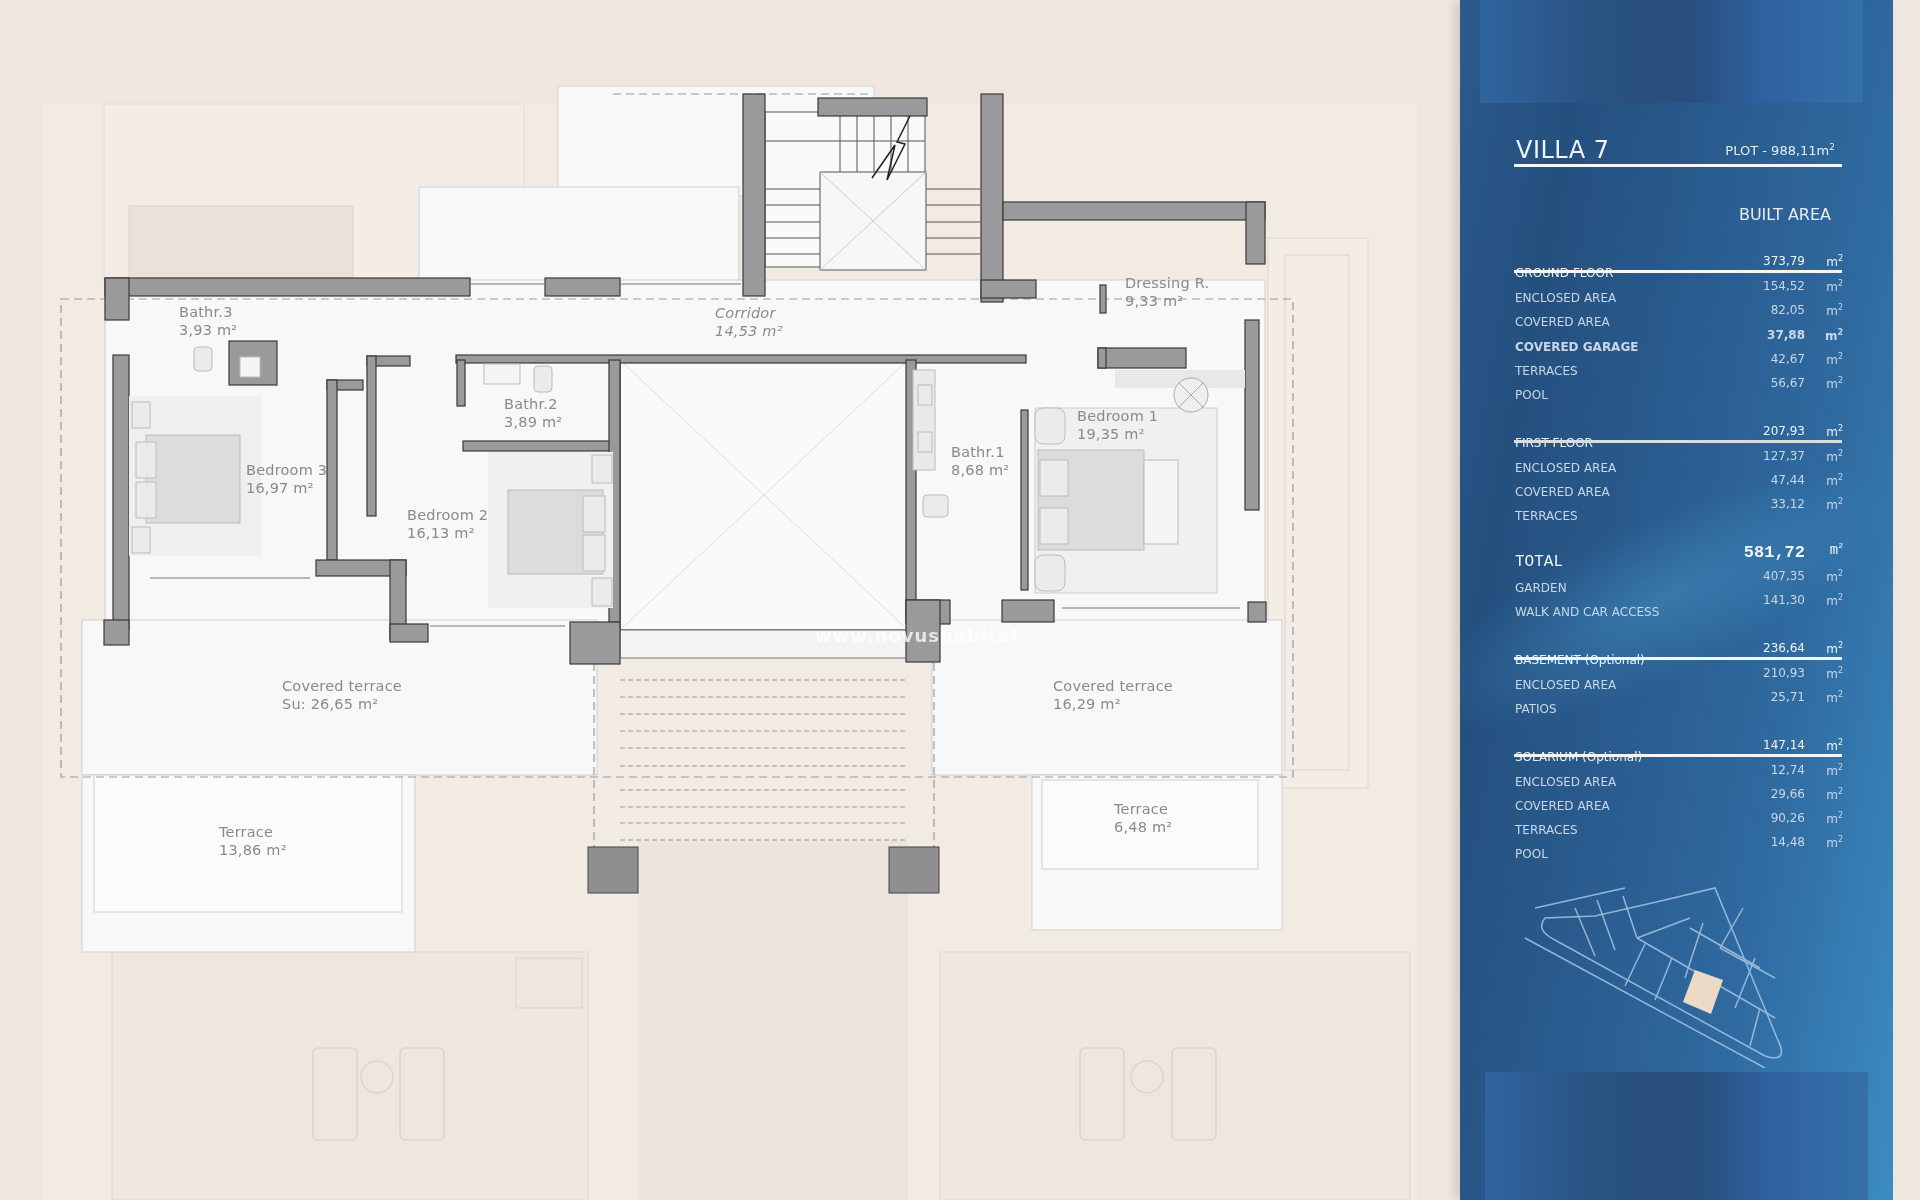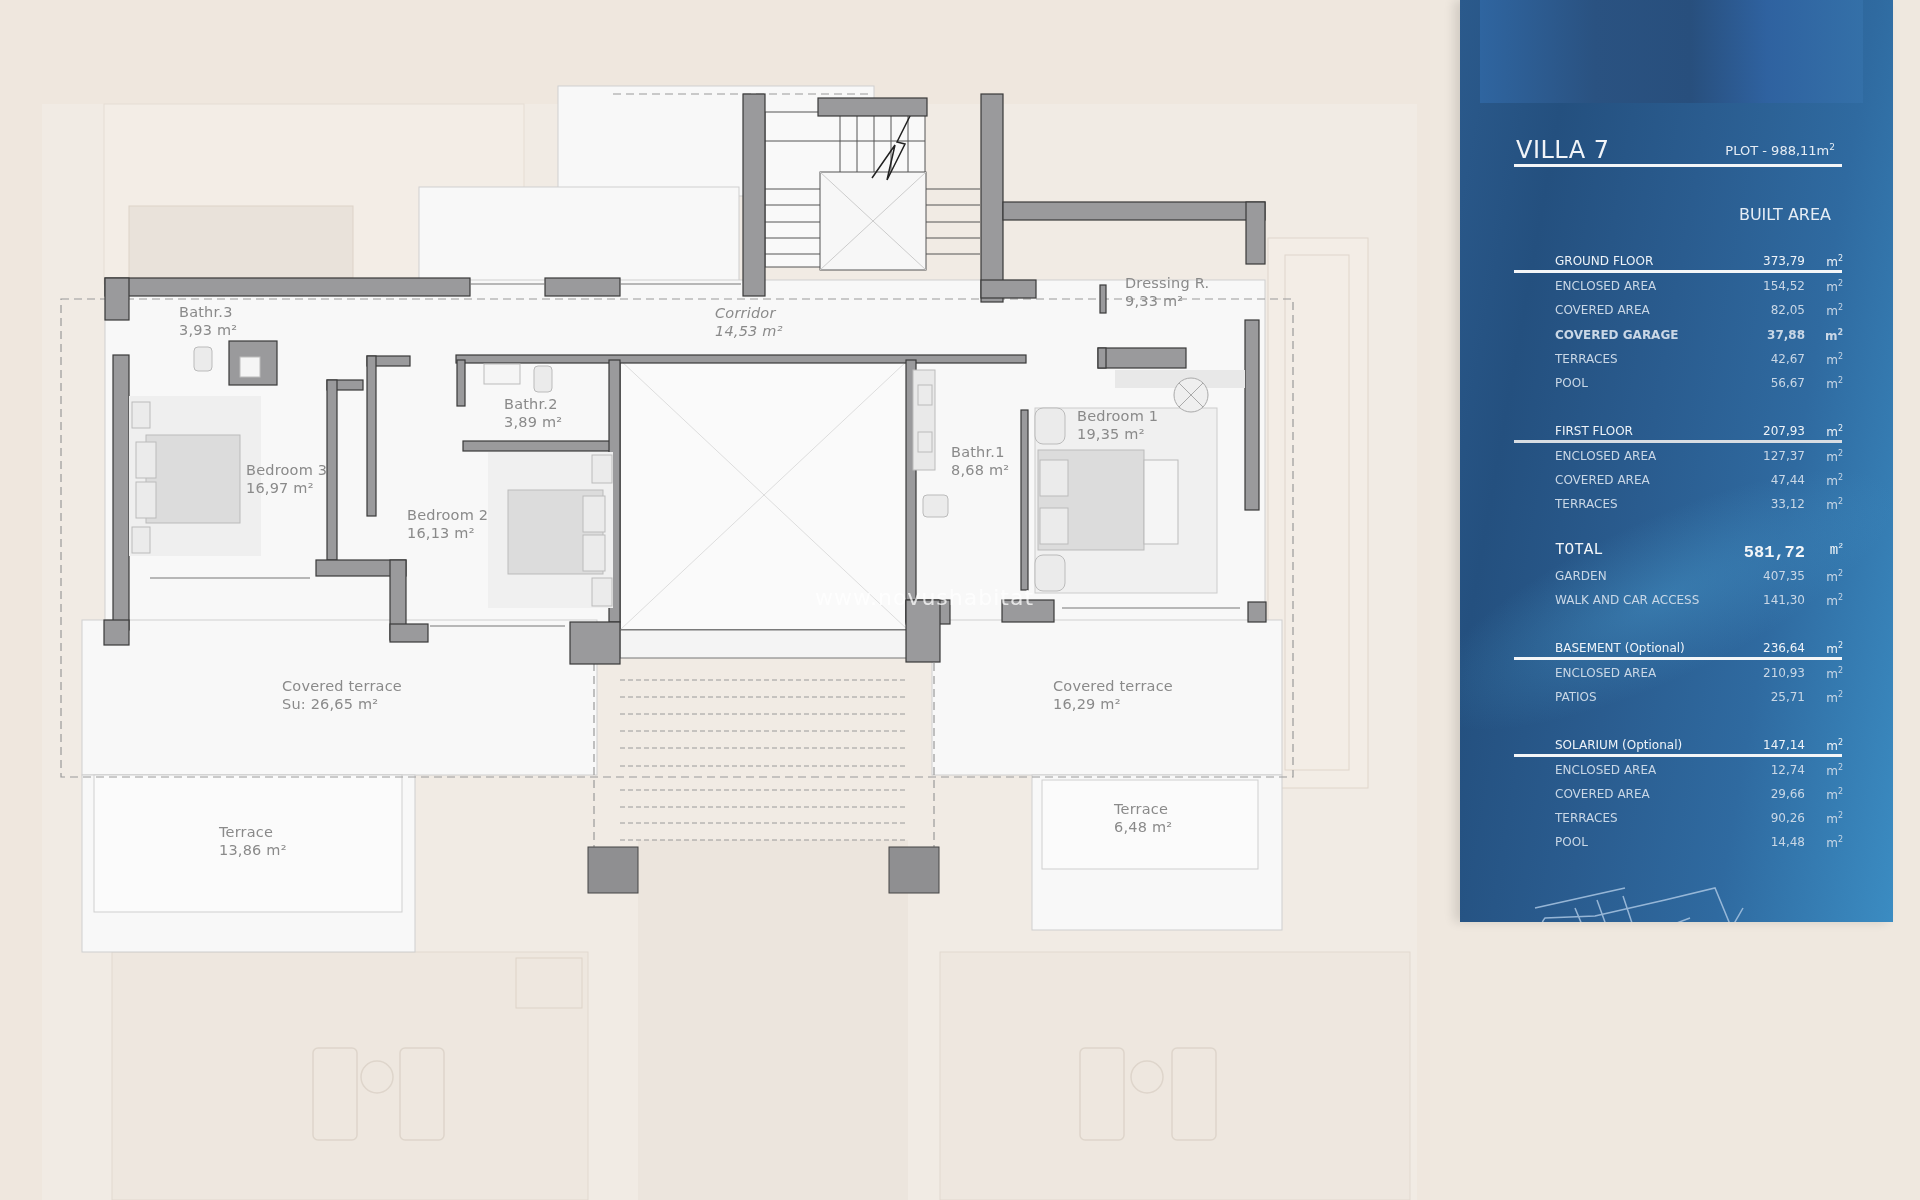--- a/index.html
+++ b/index.html
@@ -3,39 +3,39 @@
 <meta charset="utf-8">
 <style>
   html, body { margin:0; padding:0; }
   body { width:1920px; height:1200px; position:relative; overflow:hidden; background:#efe8df; font-family:"DejaVu Sans", sans-serif; }
   .abs { position:absolute; }
   
   #plan { position:absolute; left:0; top:0; width:1430px; height:1200px; background:#efe7de; }
   #plan svg { position:absolute; left:0; top:0; }
   .room-label { position:absolute; color:#8a8a8a; font-size:14.5px; line-height:18px; white-space:nowrap; letter-spacing:0.2px; }
   .room-label span { display:block; }
-  .watermark { position:absolute; color:rgba(255,255,255,0.75); font-size:22px; font-weight:normal; letter-spacing:1px; white-space:nowrap; }
+  .watermark { position:absolute; color:rgba(255,255,255,0.75); font-size:18px; font-weight:bold; letter-spacing:1px; white-space:nowrap;margin-top:40px; }
 
   
-  #panel { position:absolute; left:1460px; top:0; width:433px; height:922px;
+  #panel { position:absolute; left:1460px; top:0; width:433px; height:1200px;
     background: linear-gradient(100deg, #2b5a8c 0%, #24507f 20%, #2a5c8f 45%, #2f6aa0 70%, #3b8cc2 100%);
     box-shadow:-6px 0 10px rgba(0,0,0,0.12); overflow:hidden; }
   #panel .band-top { position:absolute; left:20px; top:0; width:383px; height:103px;
     background: linear-gradient(90deg, #2f65a0 0%, #2a5281 30%, #284f7d 55%, #2f62a0 75%, #3470a8 100%); }
   #panel .band-bottom { position:absolute; left:25px; top:1072px; width:383px; height:128px;
     background: linear-gradient(90deg, #2f65a0 0%, #2a5281 30%, #284f7d 55%, #2f62a0 75%, #3470a8 100%); }
   #panel .glow { position:absolute; left:-60px; top:520px; width:520px; height:160px; transform:rotate(-25deg);
     background: radial-gradient(ellipse at center, rgba(80,170,220,0.35) 0%, rgba(80,170,220,0) 70%); }
   .p-title { position:absolute; left:56px; top:136px; color:#f1f4f8; font-size:24px; letter-spacing:0.5px; }
   .p-plot { position:absolute; right:58px; top:142px; color:#e6edf5; font-size:13px; }
   .p-plot sup { font-size:9px; }
   .p-rule { position:absolute; left:54px; width:328px; height:3px; background:#f4f6f8; }
   .p-built { position:absolute; right:62px; top:205px; color:#e6edf5; font-size:16px; }
   .row { position:absolute; left:55px; width:328px; height:18px; color:#c9d7e6; font-size:12px; }
-  .row .lbl { position:absolute; left:0; top:0; white-space:nowrap;margin-left:40px; }
+  .row .lbl { position:absolute; left:0; top:12px; white-space:nowrap; }
   .row .val { position:absolute; right:38px; top:0; text-align:right; }
   .row .unit { position:absolute; right:0; top:0; }
   .row .unit sup { font-size:8px; }
   .row.head { color:#eef3f8; }
   .row.total { color:#f3f6f9; font-size:16px;font-family:Liberation Mono, monospace; }
   .row.total .val { font-weight:bold; font-size:17px; top:2px; }
   .row.total .unit { font-size:14px; }
   #siteplan { position:absolute; left:55px; top:868px; }
 </style>
 </head>

